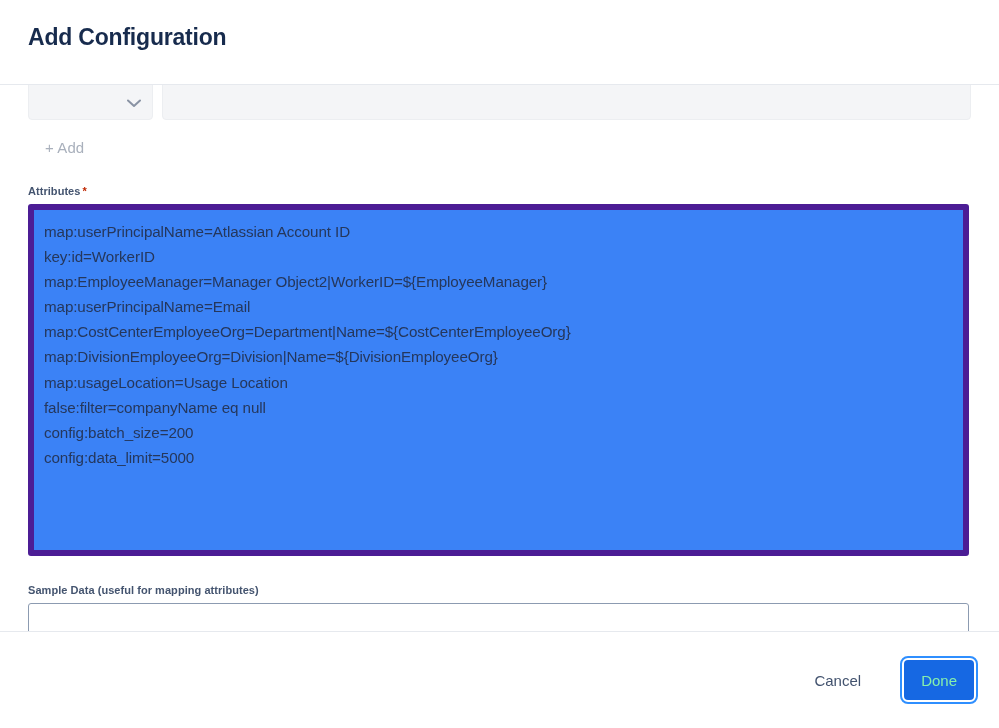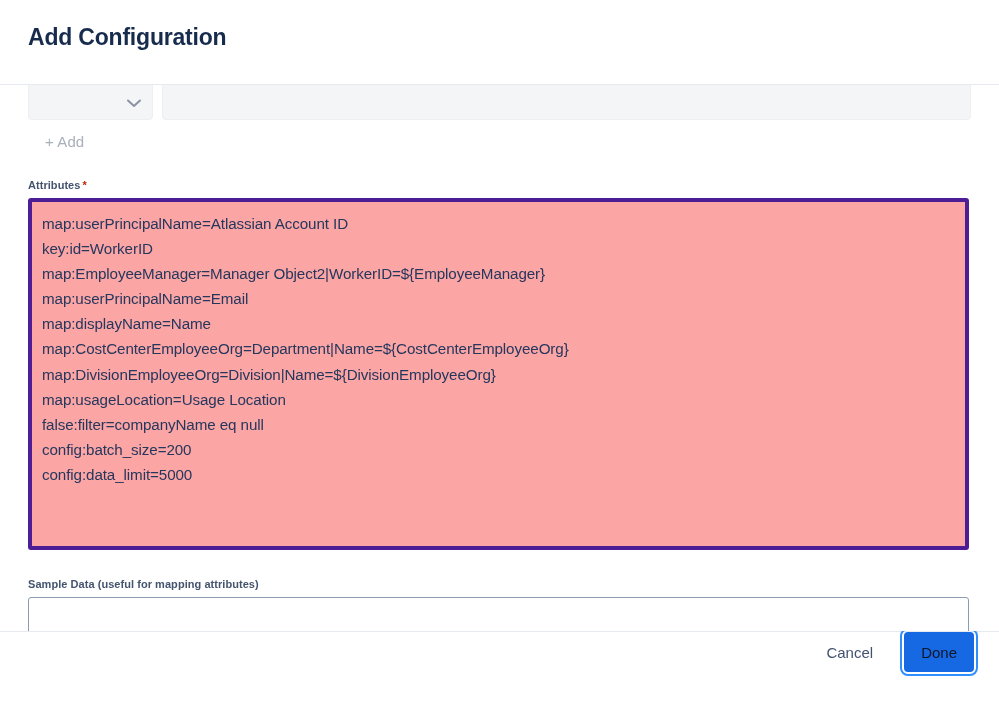--- a/index.html
+++ b/index.html
@@ -76,21 +76,21 @@
     flex: 1 1 auto;
     height: 48px;
     background: #F4F5F7;
     border: 1px solid #eceef1;
     border-radius: 4px;
     margin-top: -17px;
     max-width: 810px;
   }
 
   .add-link {
-    margin-top: 13px;
+    margin-top: 19px;
     margin-left: 17px;
     font-size: 15px;
     color: #A9B0BC;
     font-weight: 400;
     display: inline-block;
     letter-spacing: 0.1px;
   }
 
   
   .field-label {
@@ -101,23 +101,23 @@
     margin-bottom: 7px;
     display: block;
     letter-spacing: 0.05px;
   }
   .req-star { color: #BF2600; font-weight: bold; margin-left: 2px; }
 
   
   .attributes-area {
     width: 941px;
     height: 352px;
-    border: 4px solid #4c1d95;
+    border: 6px solid #4c1d95;
     border-radius: 3px;
-    background: #fca5a5;
+    background: #3b82f6;
     padding: 9px 12px 0 10px;
     overflow: hidden;
   }
   .attr-line {
     font-size: 15.2px;
     line-height: 25.1px;
     color: #25375c;
     white-space: pre;
     letter-spacing: -0.1px;
   }
@@ -130,24 +130,24 @@
     background: #ffffff;
     margin-top: 0px;
   }
 
   
   .modal-footer {
     flex: 0 0 97px;
     height: 97px;
     border-top: 1px solid #e6e9ee;
     display: flex;
-    align-items: flex-start;
+    align-items: center;
     justify-content: flex-end;
     padding: 0 25px 0 0;
-    gap: 4px;
+    gap: 16px;
     background: #ffffff;
   }
   .btn {
     font-family: "Liberation Sans", sans-serif;
     font-size: 15px;
     border: none;
     border-radius: 3.5px;
     cursor: pointer;
     height: 40px;
     display: inline-flex;
@@ -162,21 +162,21 @@
   }
   .btn-secondary {
     background: #F4F5F7;
     color: #172B4D;
     font-weight: 500;
     padding: 0 16px;
     margin-right: 16px;
   }
   .btn-primary {
     background: #1668E3;
-    color: #0f172a;
+    color: #86efac;
     font-weight: 500;
     padding: 0 17px;
     outline: 2px solid #2F8FFF;
     outline-offset: 2px;
     border-radius: 4px;
   }
 </style>
 </head>
 <body>
 
@@ -203,21 +203,20 @@
 
     <label class="field-label">
       <span>Attributes</span><span class="req-star">*</span>
     </label>
 
     <div class="attributes-area">
       <div class="attr-line">map:userPrincipalName=Atlassian Account ID</div>
       <div class="attr-line">key:id=WorkerID</div>
       <div class="attr-line">map:EmployeeManager=Manager Object2|WorkerID=${EmployeeManager}</div>
       <div class="attr-line">map:userPrincipalName=Email</div>
-      <div class="attr-line">map:displayName=Name</div>
       <div class="attr-line">map:CostCenterEmployeeOrg=Department|Name=${CostCenterEmployeeOrg}</div>
       <div class="attr-line">map:DivisionEmployeeOrg=Division|Name=${DivisionEmployeeOrg}</div>
       <div class="attr-line">map:usageLocation=Usage Location</div>
       <div class="attr-line">false:filter=companyName eq null</div>
       <div class="attr-line">config:batch_size=200</div>
       <div class="attr-line">config:data_limit=5000</div>
     </div>
 
     <label class="field-label">Sample Data (useful for mapping attributes)</label>
 

